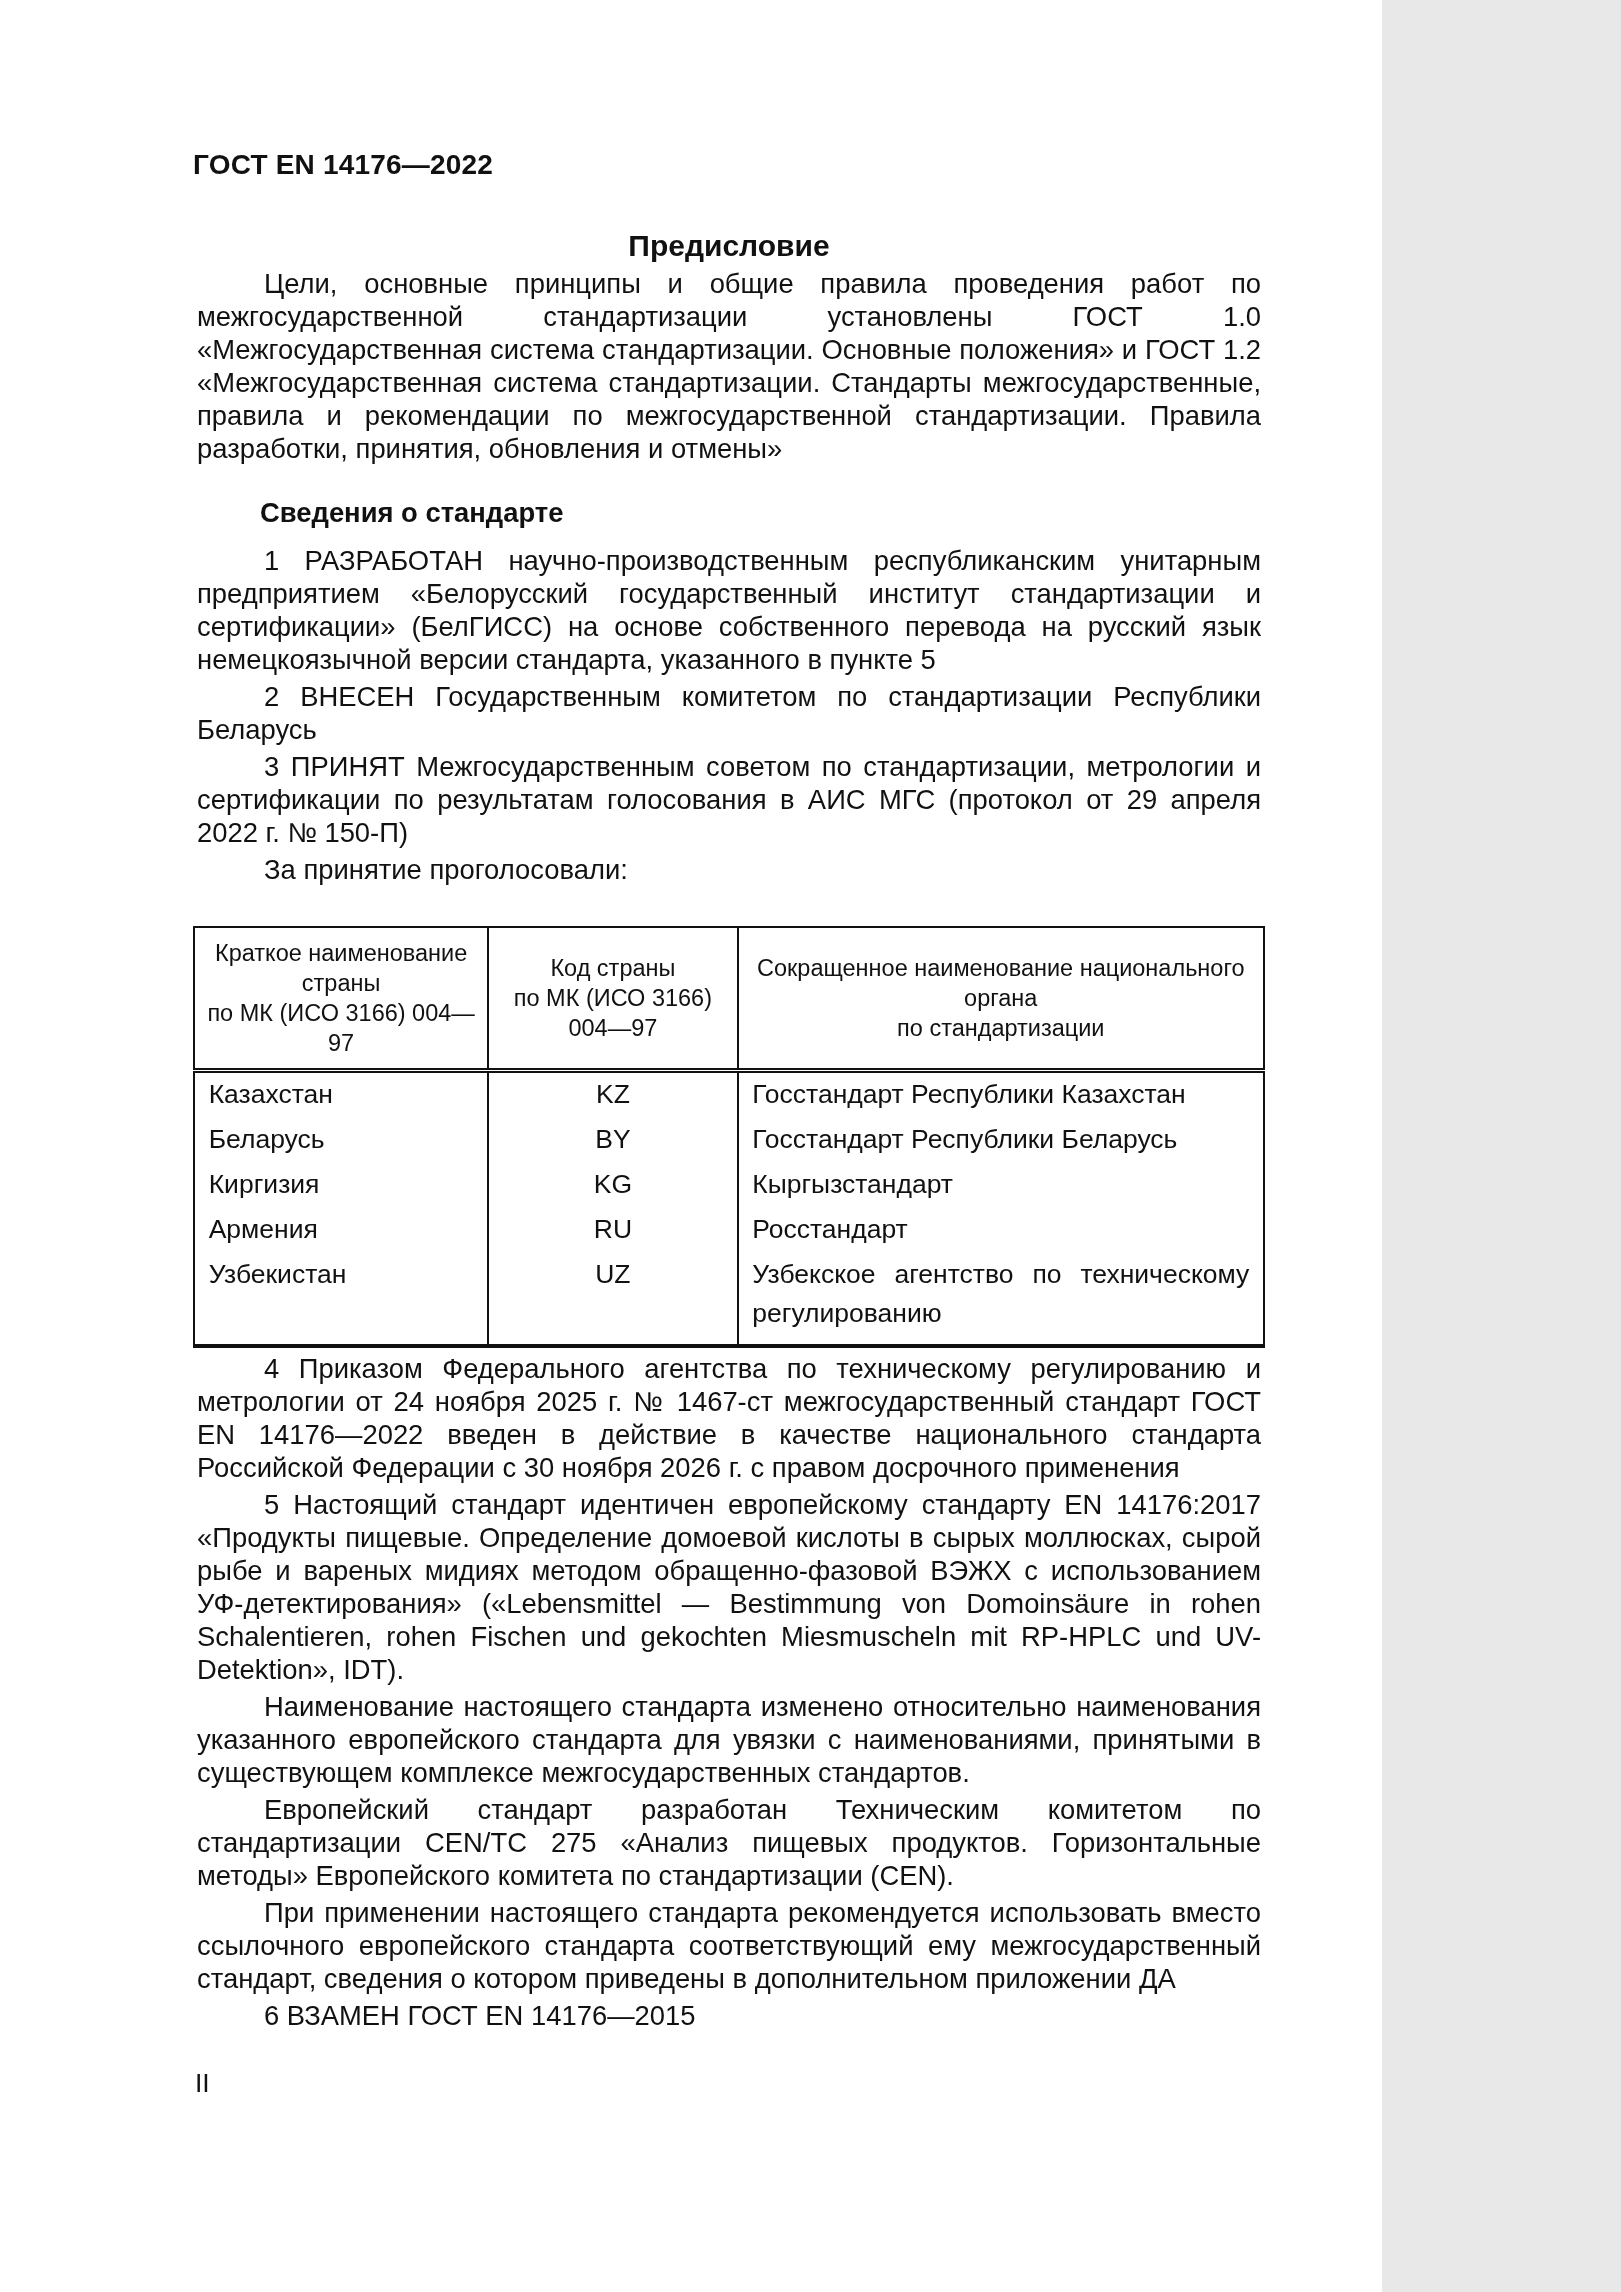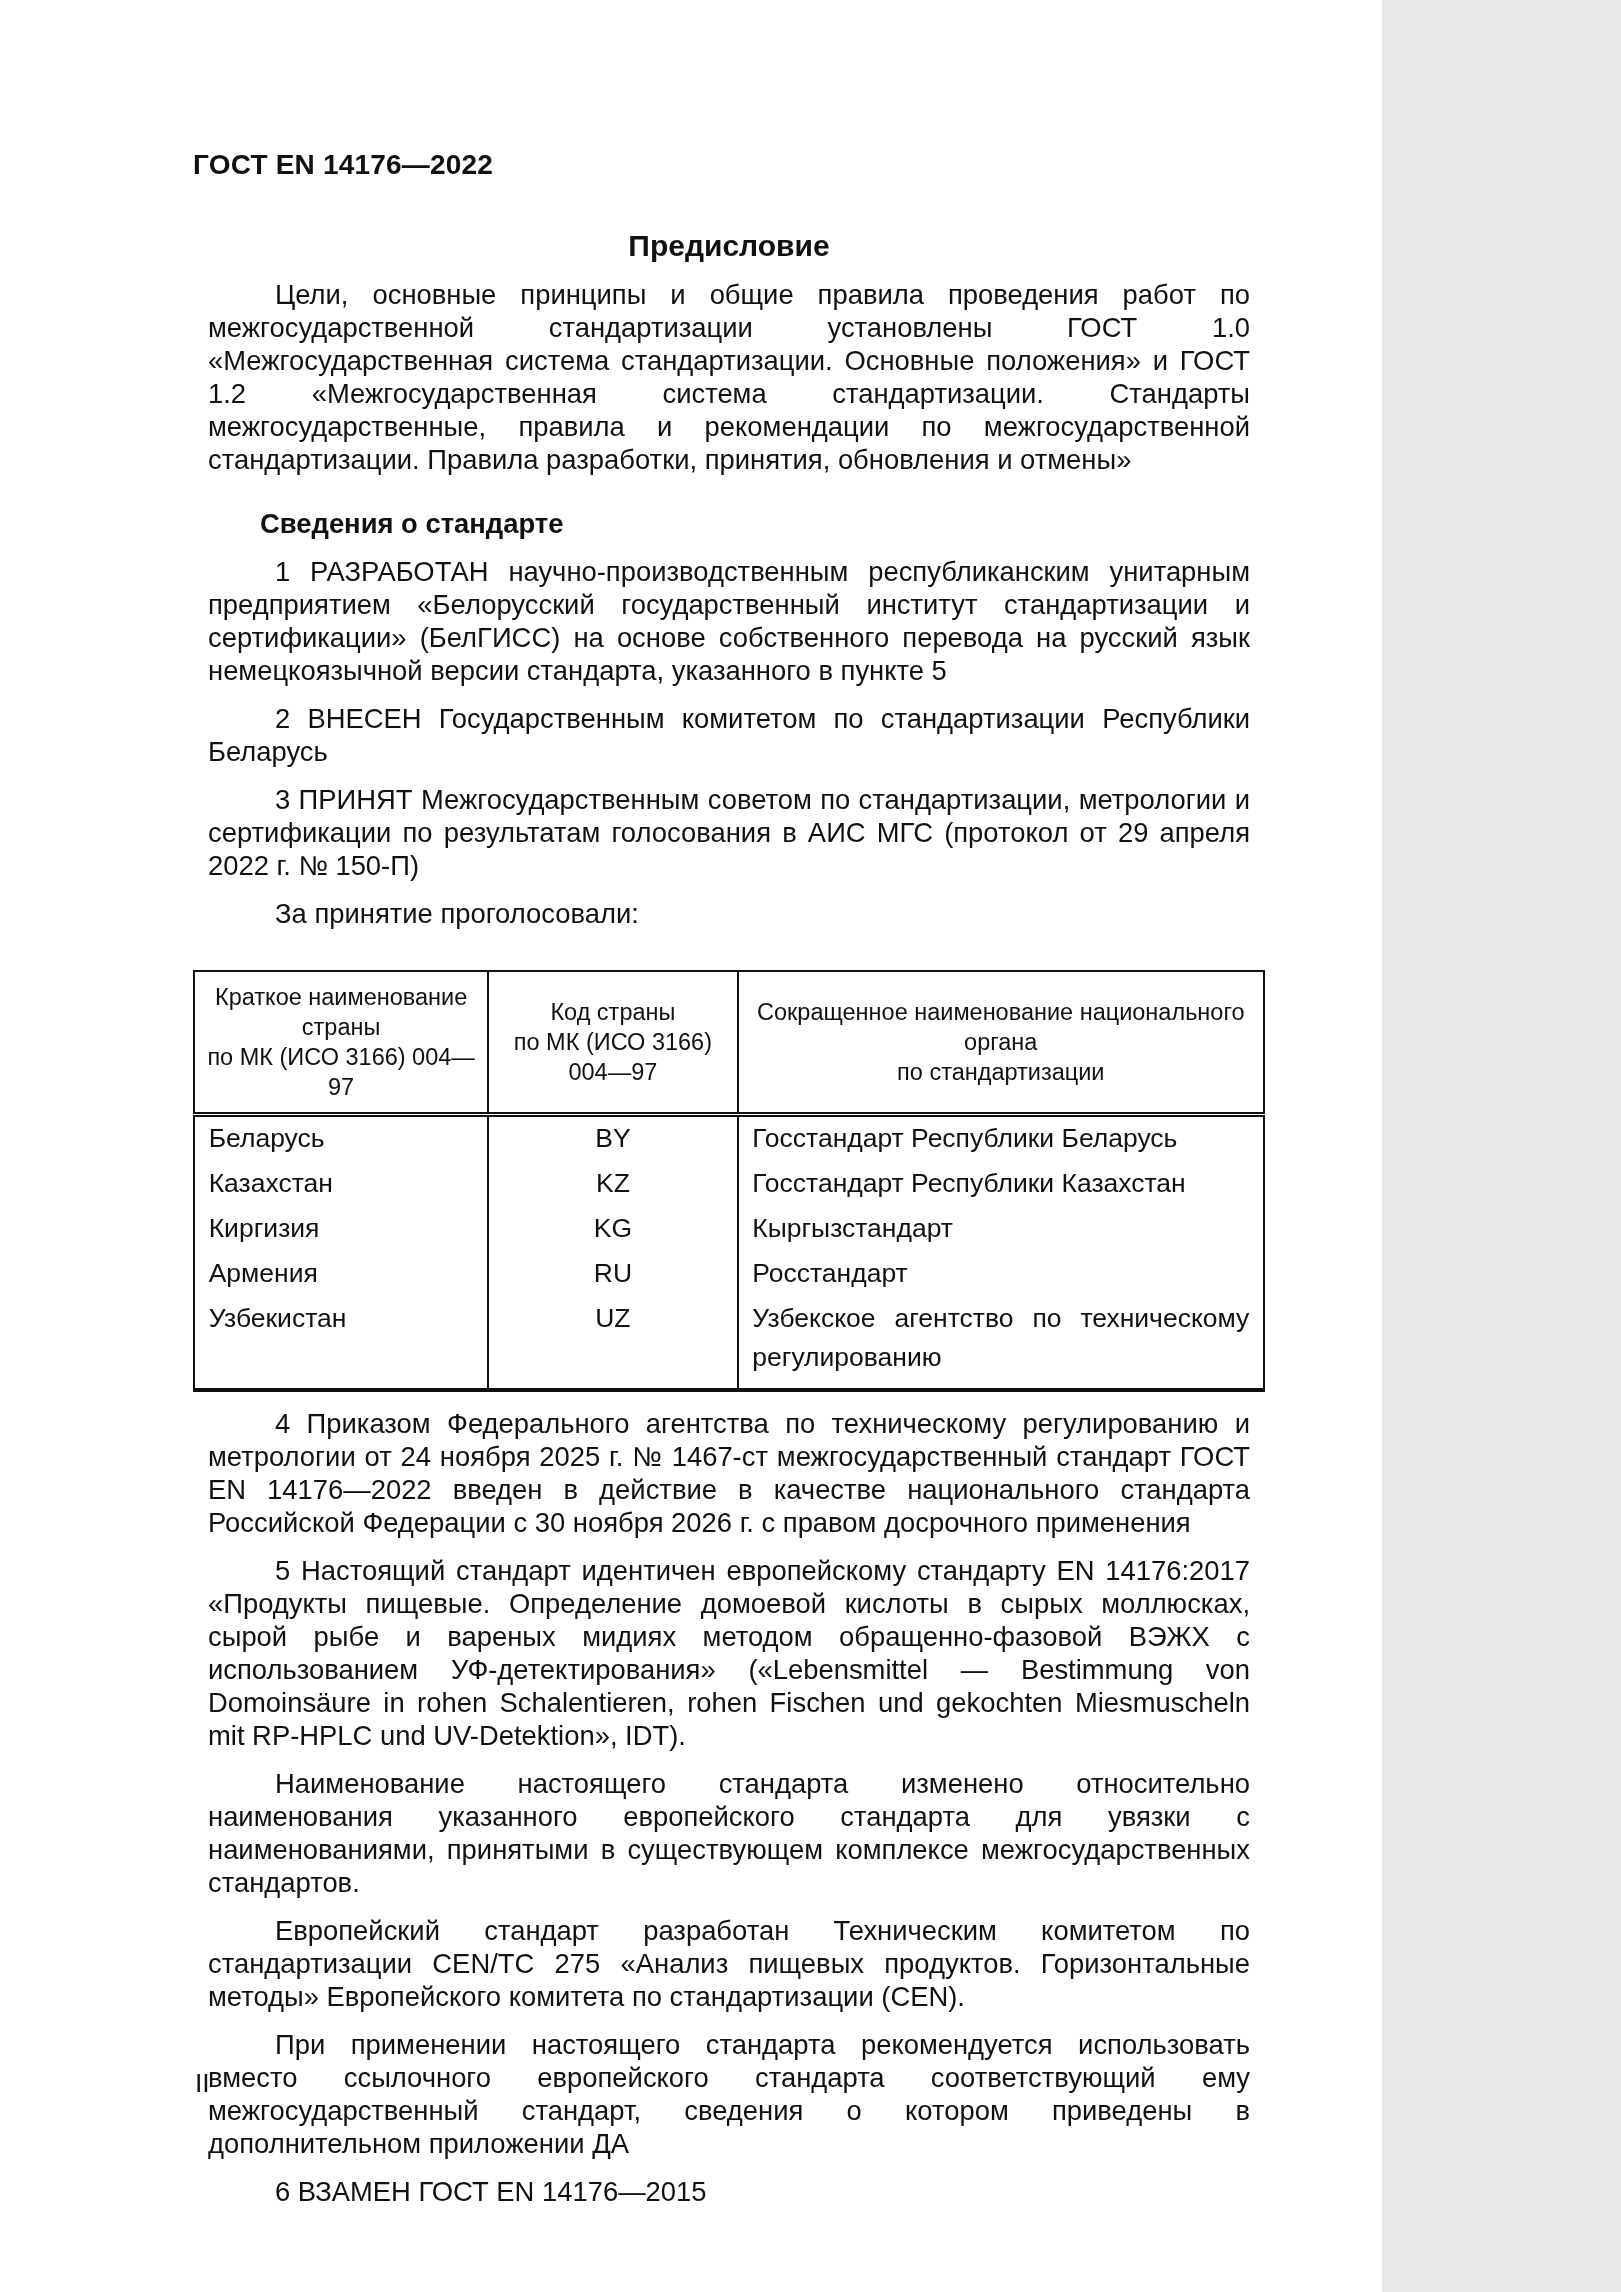--- a/index.html
+++ b/index.html
@@ -23,21 +23,21 @@
     font-weight: bold;
     letter-spacing: 0.2px;
   }
   .title {
     margin-top: 48px;
     text-align: center;
     font-size: 30px;
     font-weight: bold;
   }
   p.para {
-    margin: 15px;
+    margin: 4px;
     font-size: 27.4px;
     line-height: 33px;
     text-align: justify;
     text-indent: 67px;
   }
   .mt-intro   { margin-top: 25.5px; }
   .mt-item    { margin-top: 34px; }
   .mt-small   { margin-top: 11.8px; }
   .section-heading {
     margin: 32px 0 15px 0;
@@ -116,28 +116,28 @@
         <th>Краткое наименование страны
 по МК (ИСО 3166) 004—97</th>
         <th>Код страны
 по МК (ИСО 3166) 004—97</th>
         <th>Сокращенное наименование национального органа
 по стандартизации</th>
       </tr>
     </thead>
     <tbody>
       <tr>
+        <td>Казахстан</td>
+        <td class="cell-code">KZ</td>
+        <td class="cell-org">Госстандарт Республики Казахстан</td>
+      </tr>
+      <tr>
         <td>Беларусь</td>
         <td class="cell-code">BY</td>
         <td class="cell-org">Госстандарт Республики Беларусь</td>
-      </tr>
-      <tr>
-        <td>Казахстан</td>
-        <td class="cell-code">KZ</td>
-        <td class="cell-org">Госстандарт Республики Казахстан</td>
       </tr>
       <tr>
         <td>Киргизия</td>
         <td class="cell-code">KG</td>
         <td class="cell-org">Кыргызстандарт</td>
       </tr>
       <tr>
         <td>Армения</td>
         <td class="cell-code">RU</td>
         <td class="cell-org">Росстандарт</td>

